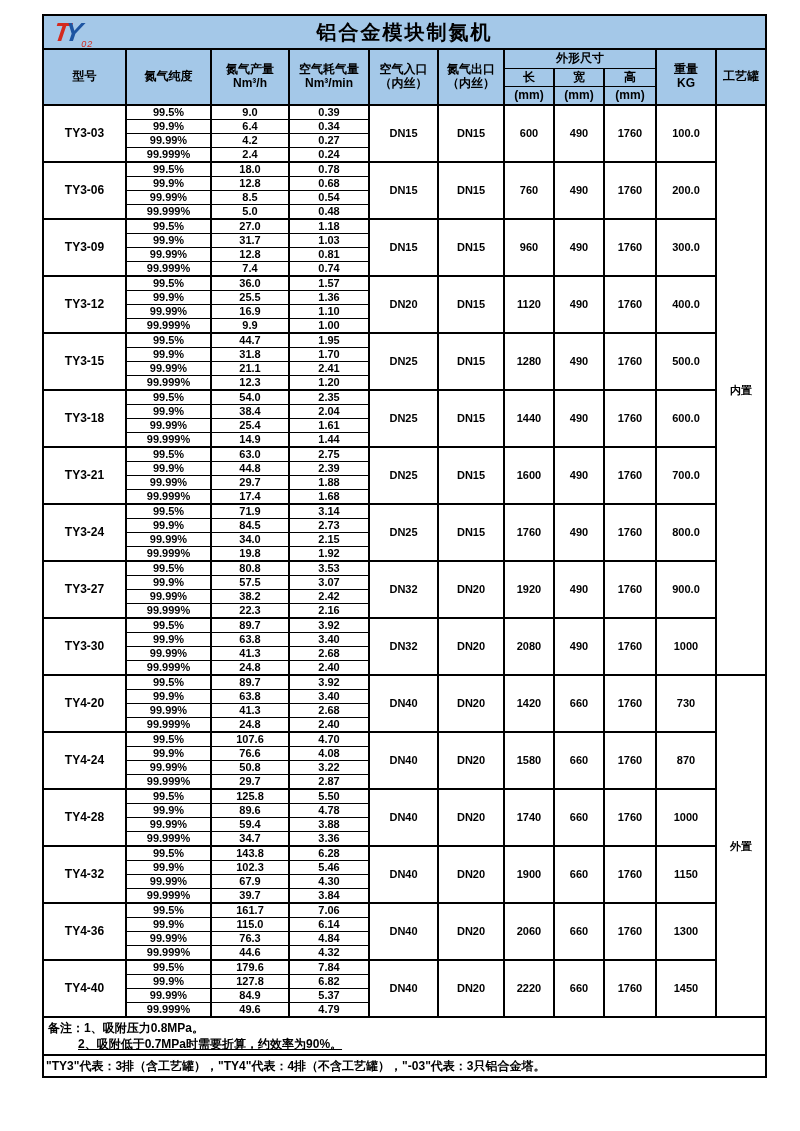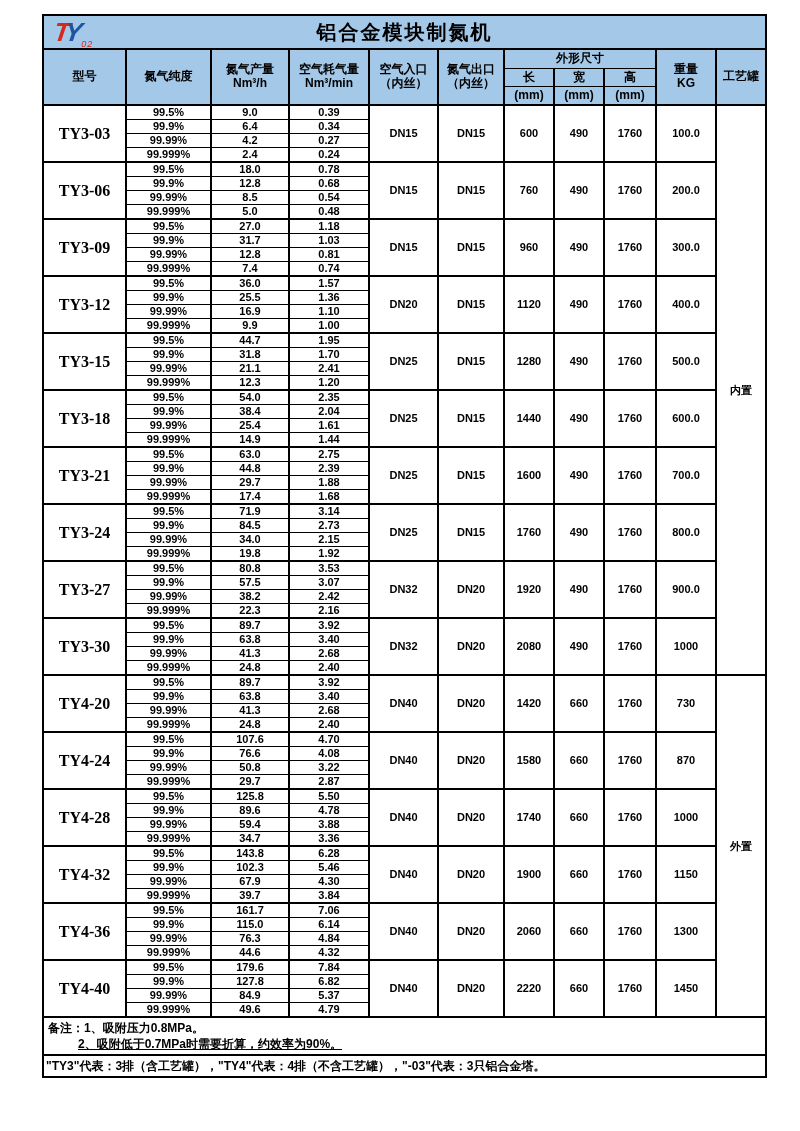--- a/index.html
+++ b/index.html
@@ -32,21 +32,21 @@
   }
   .logo .t{color:#d42a1e;font-size:26px;transform:skewX(-8deg);display:inline-block;}
   .logo .y{color:#1d55a2;font-size:26px;margin-left:-7px;transform:skewX(-8deg);display:inline-block;}
   .logo .sub{color:#d42a1e;font-size:9px;font-weight:normal;margin-left:-3px;vertical-align:-6px;letter-spacing:1px;}
   
   .hdr{background:#a4c8e8;font-weight:bold;font-size:12px;line-height:1.15;}
   tr.hrow td{height:18px;}
   tr.hrow2 td, tr.hrow3 td{height:17px;}
   
   tbody td{font-size:11px;font-weight:bold;height:13px;line-height:13px;}
-  td.model-cell{font-size:16px;font-family:Liberation Serif, serif;}
+  td.model-cell{font-size:12px;}
   
   .notes-cell{
     text-align:left;font-size:12px;font-weight:bold;line-height:16px;
     padding:2px 12px 2px 4px;white-space:normal;
   }
   .notes-cell .indent{padding-left:30px;text-decoration:underline;}
   .legend-cell{
     text-align:left;font-size:12px;font-weight:bold;height:20px;line-height:20px;
     padding-left:2px;white-space:nowrap;
   }

